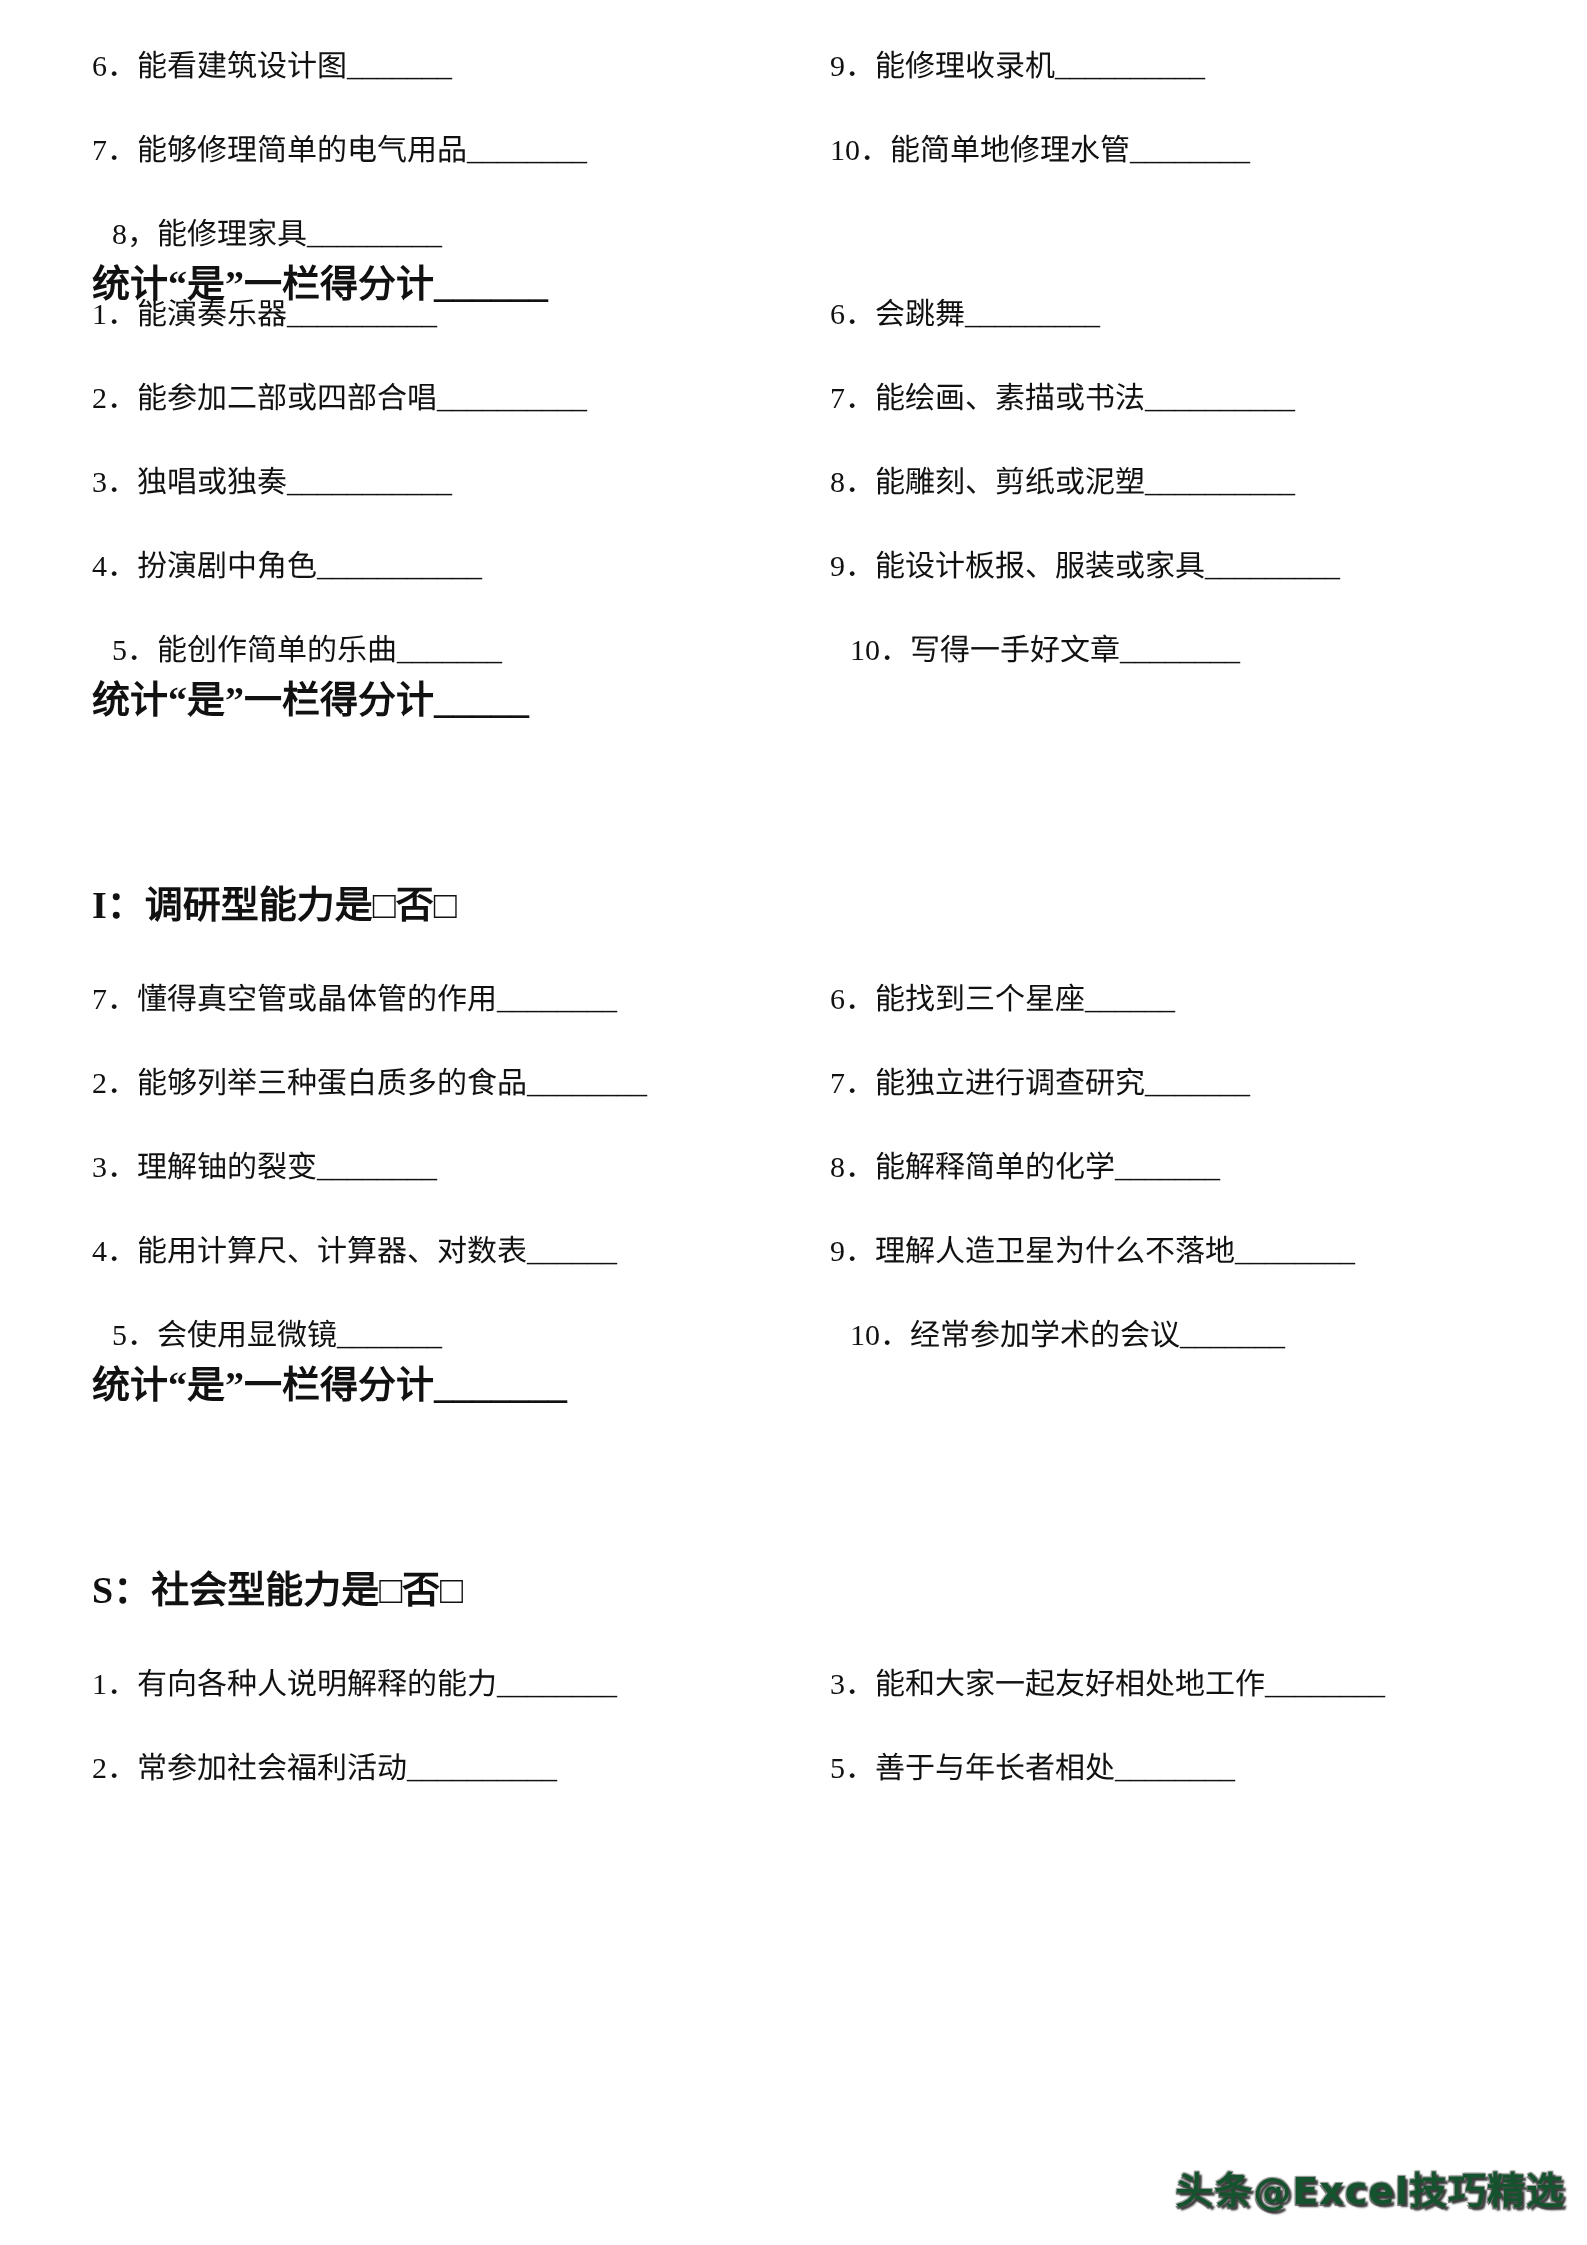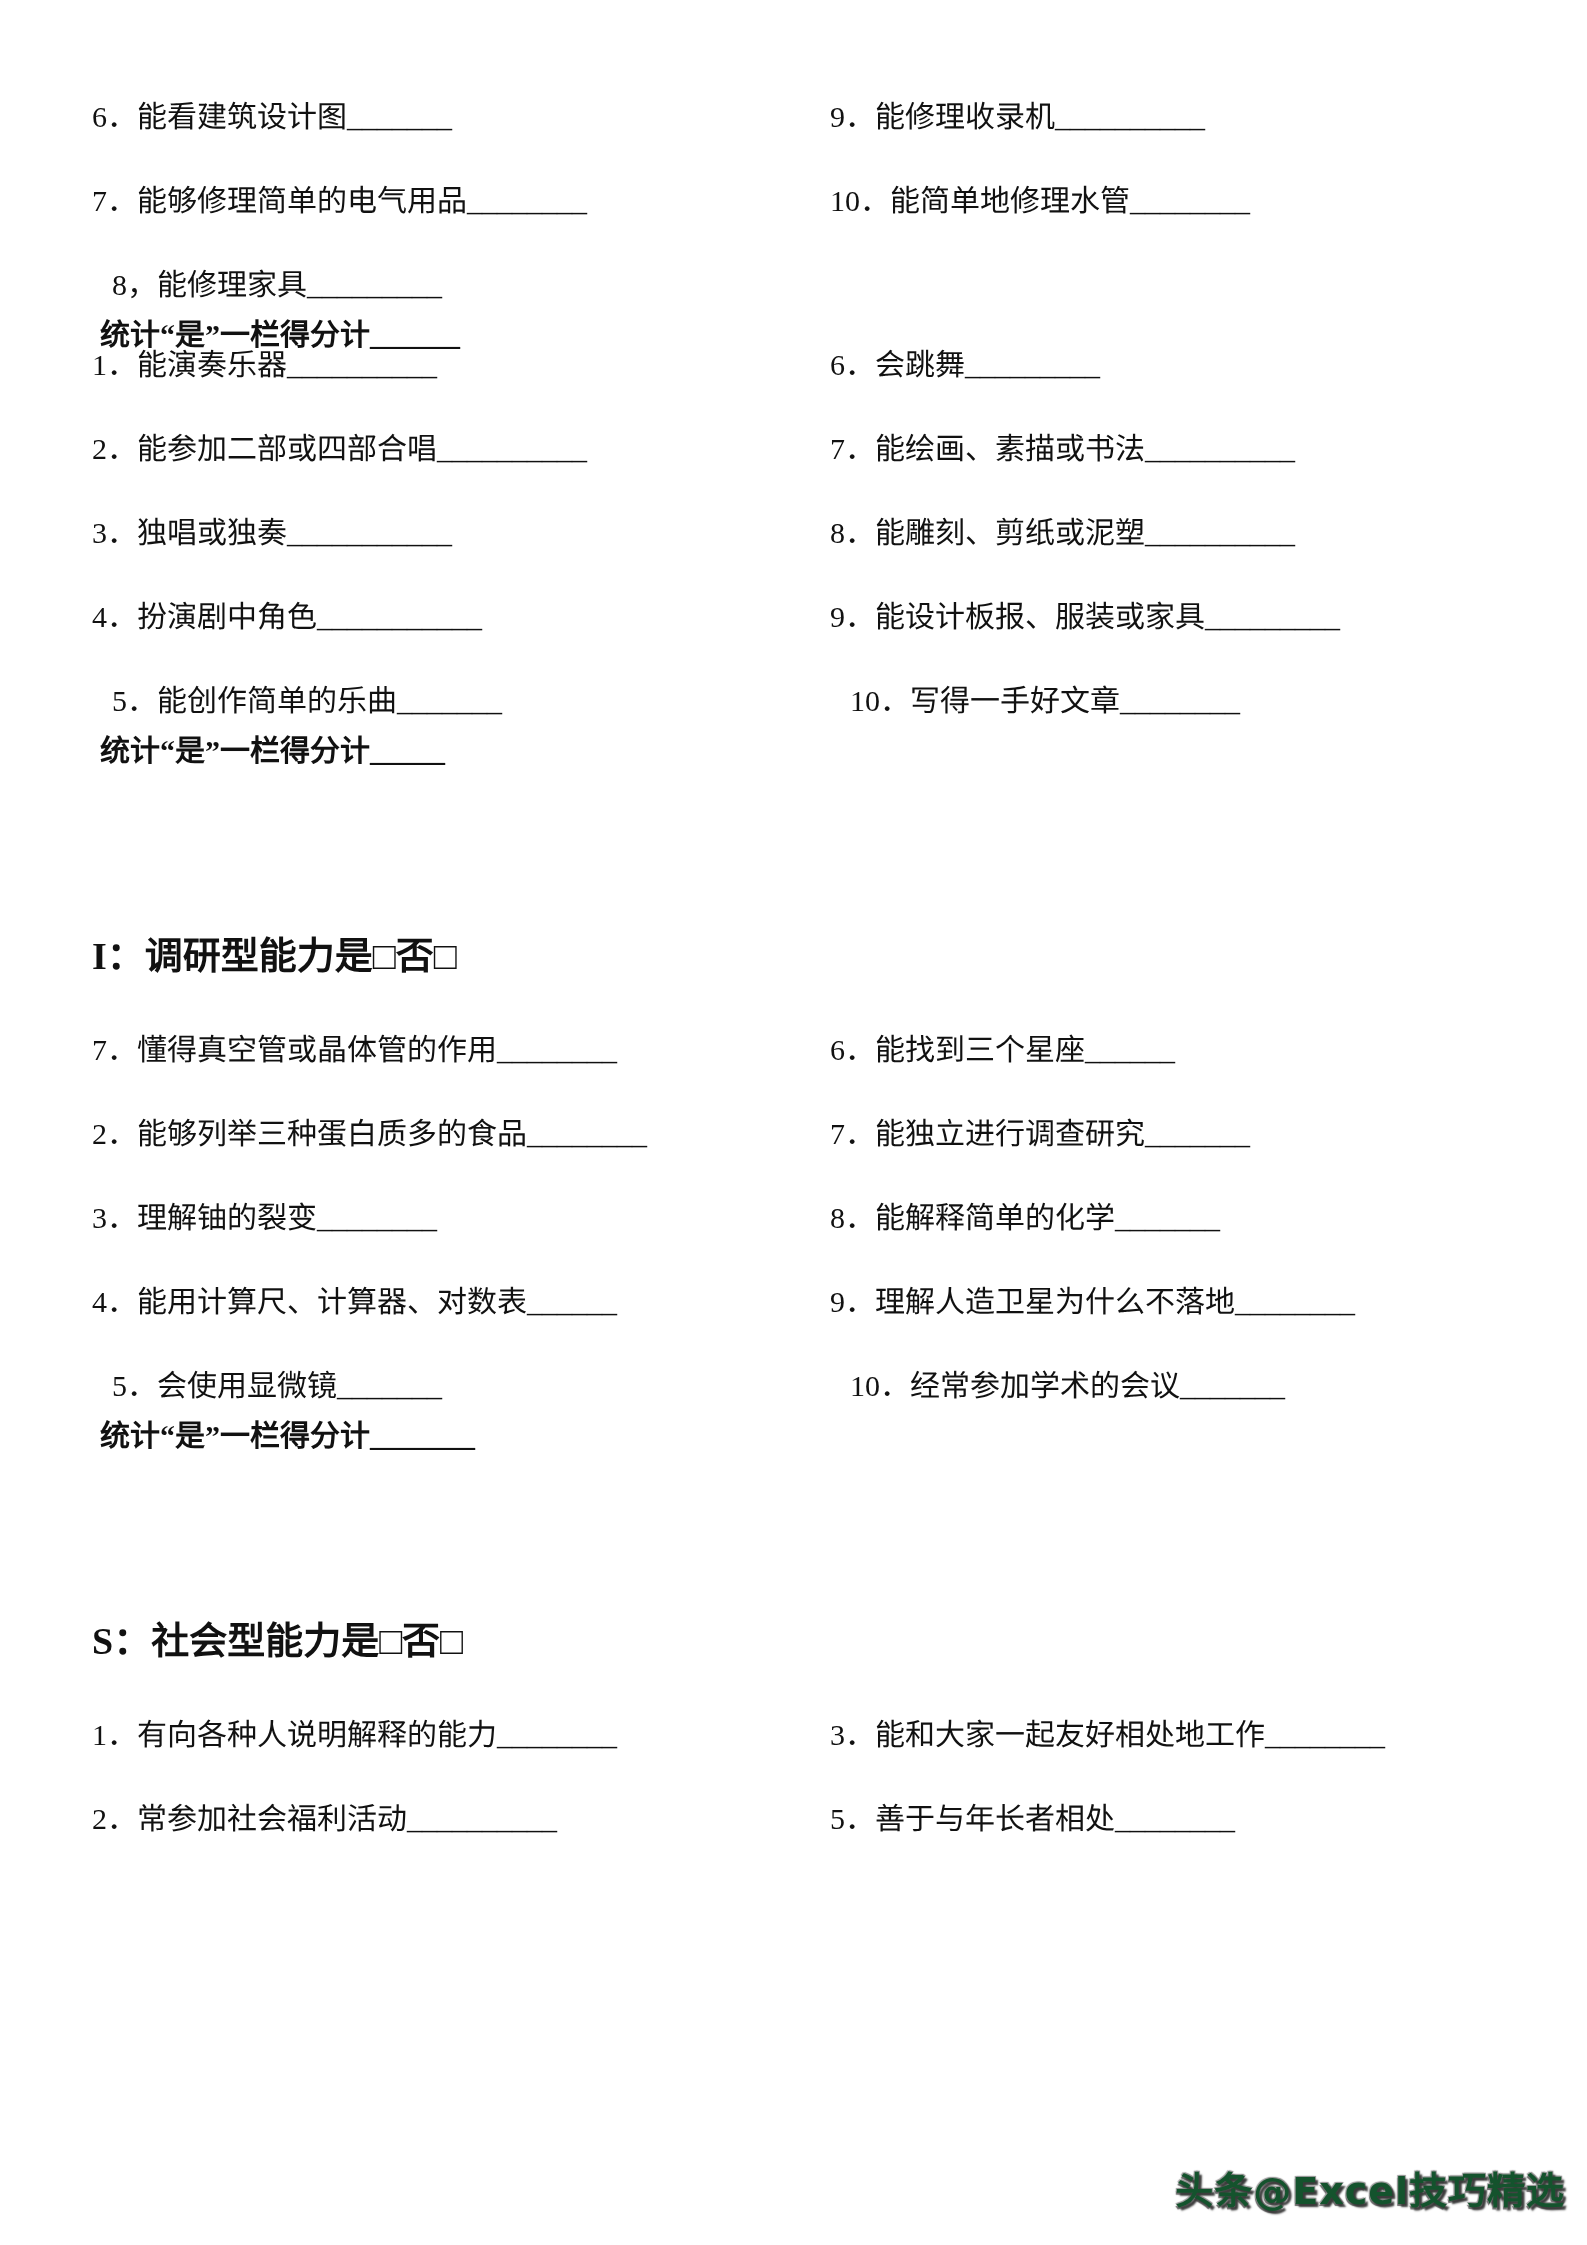--- a/index.html
+++ b/index.html
@@ -9,46 +9,45 @@
   }
   body {
     width: 1587px;
     height: 2245px;
     position: relative;
     overflow: hidden;
     font-family: "Liberation Serif", "DejaVu Serif", serif;
     color: #111111;
   }
   .page-content {
-    padding: 102px 40px 0 92px;
+    padding: 51px 40px 0 92px;
   }
   .q-row {
     display: flex;
     line-height: 30px;
     font-size: 30px;
     margin-bottom: 54px;
     white-space: nowrap;
   }
   .q-row.tight {
     margin-bottom: 20px;
     margin-left: 20px;
   }
   .cell-left {
     width: 738px;
     flex: 0 0 738px;
   }
   .cell-right {
     flex: 1 1 auto;
   }
   .total-line {
-    font-size: 30px;
+    font-size: 38px;
     line-height: 30px;
     font-weight: bold;
     white-space: nowrap;
-    margin-left: 8px;
   }
   .section-heading {
     font-size: 38px;
     line-height: 44px;
     font-weight: bold;
     margin: 168px 0 57px 0;
     white-space: nowrap;
   }
   .watermark {
     position: absolute;

